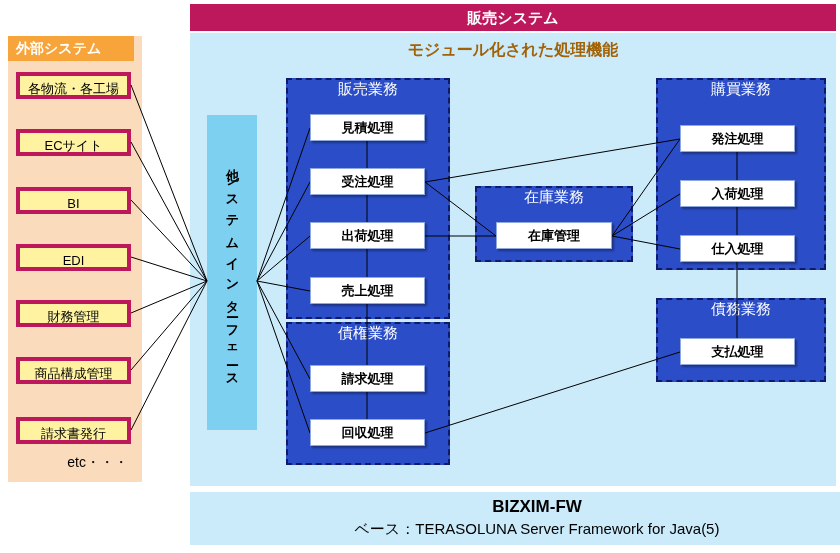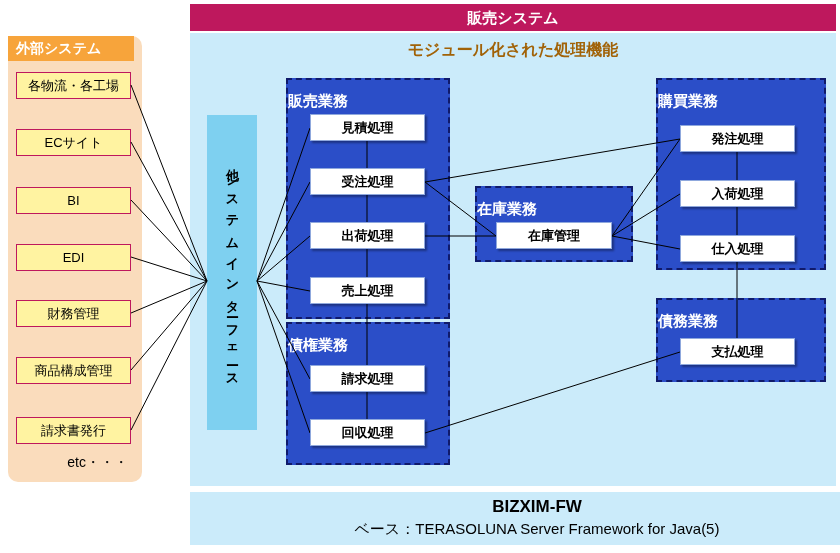--- a/index.html
+++ b/index.html
@@ -16,46 +16,46 @@
   }
 
   
   .main-bg { position:absolute; left:190px; top:33px; width:646px; height:453px; background:#cbebfa; }
   .subtitle {
     position:absolute; left:190px; top:40px; width:646px;
     text-align:center; font-weight:bold; font-size:16px; color:#a16207;
   }
 
   
-  .ext-panel { position:absolute; left:8px; top:36px; width:134px; height:446px; background:#fadcbc;border-radius:10px; }
+  .ext-panel { position:absolute; left:8px; top:36px; width:134px; height:446px; background:#fadcbc; }
   .ext-header {
     position:absolute; left:0; top:0; width:126px; height:25px; background:#f7a43b;
     color:#ffffff; font-weight:bold; font-size:14px; line-height:25px;
     padding-left:8px; box-sizing:border-box;
   }
   .ext-item {
     position:absolute; left:8px; width:115px; height:27px; background:#fff3a1;
-    border:1px solid #be185d; box-sizing:border-box; text-align:center;
+    border:4px solid #be185d; box-sizing:border-box; text-align:center;
     line-height:25px; font-size:13px; color:#000000;
   }
   .ext-etc { position:absolute; left:8px; top:418px; width:112px; text-align:right; font-size:14px; color:#000000; }
 
   
   .iface {
     position:absolute; left:207px; top:115px; width:50px; height:315px;
     background:#7ed0f0; display:flex; align-items:center; justify-content:center;
   }
   .iface-text {
     writing-mode:vertical-rl; font-size:13px; font-weight:bold;
     letter-spacing:6px; color:#000000;
   }
 
   
   .group { position:absolute; background:#2b4ec8; border:2px dashed #101a6a; box-sizing:border-box; }
-  .group-title { color:#ffffff; font-weight:bold; font-size:15px; text-align:left; margin-top:12px; }
+  .group-title { color:#ffffff; font-weight:normal; font-size:15px; text-align:center; margin-top:0; }
 
   
   .pbox {
     position:absolute; width:115px; height:27px; background:#ffffff;
     border:1px solid #8fa8dd; box-sizing:border-box;
     box-shadow:2px 2px 2px rgba(0,0,0,0.35);
     text-align:center; line-height:25px; font-size:13px; font-weight:bold; color:#000000;
   }
 
   

